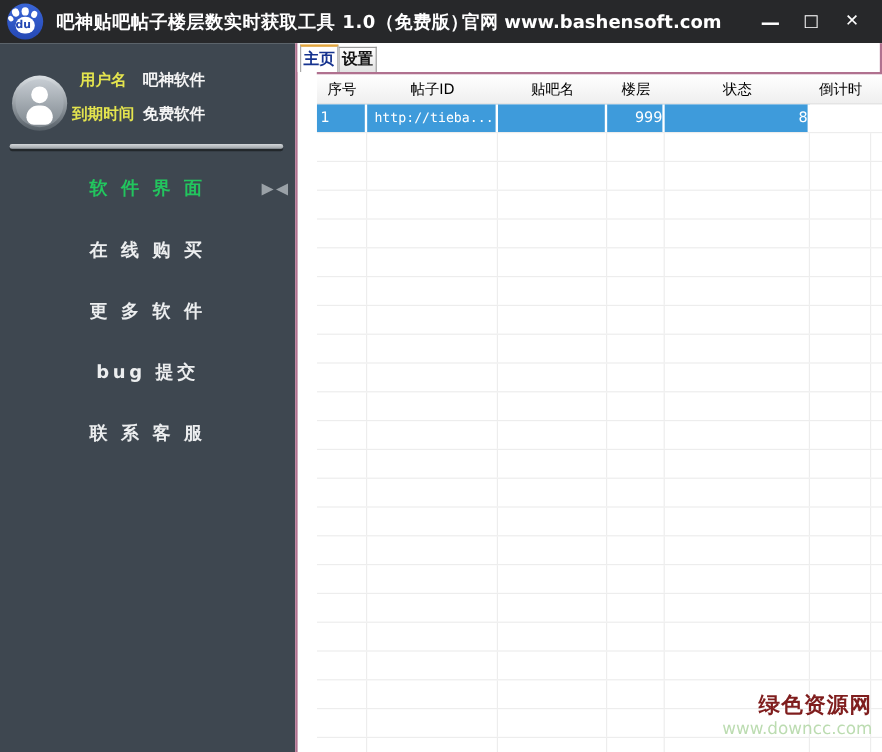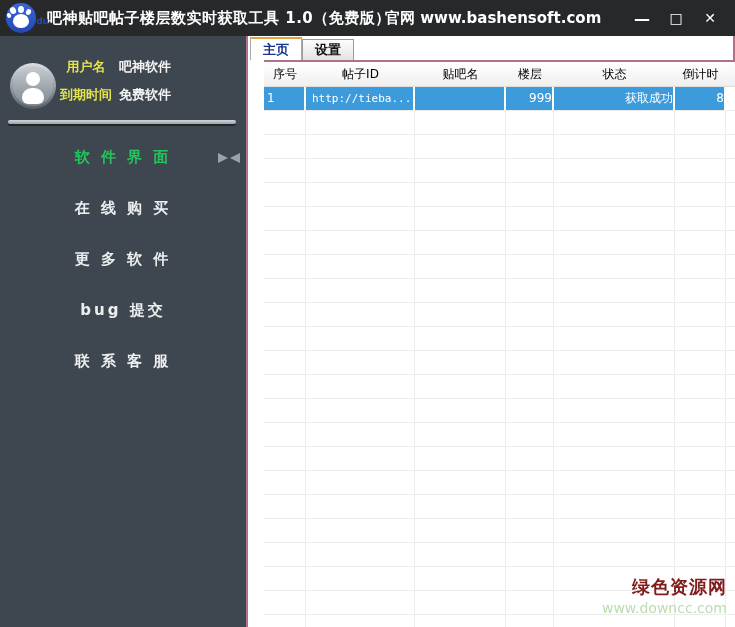--- a/index.html
+++ b/index.html
@@ -10,21 +10,21 @@
   .titlebar { position:absolute; top:0; left:0; width:735px; height:36px; background:#27282a; display:flex; align-items:center; }
   .logo { position:relative; width:30px; height:30px; margin-left:6px; border-radius:50%;
           background:linear-gradient(180deg,#3a66d8,#2548b4); flex:0 0 auto; }
   .paw-pad { position:absolute; left:7px; top:11px; width:16px; height:14px; background:#fff;
              border-radius:50% 50% 46% 46%; }
   .paw-toe { position:absolute; background:#fff; border-radius:50%; }
   .toe1 { width:6px; height:7px; left:4px;  top:4px; transform:rotate(-20deg); }
   .toe2 { width:6px; height:7px; left:12px; top:3px; }
   .toe3 { width:5px; height:6px; left:20px; top:6px; transform:rotate(20deg); }
   .toe4 { width:4px; height:5px; left:1px;  top:10px; transform:rotate(-35deg); }
-  .paw-du { position:absolute; left:7px; top:13px; width:36px; text-align:right;
+  .paw-du { position:absolute; left:7px; top:13px; width:36px; text-align:left;
             font-size:9px; font-weight:bold; color:#2548b4; }
   .app-title { margin-left:11px; color:#fff; font-size:15px; font-weight:bold; letter-spacing:0.5px; }
   .site-label { position:absolute; left:385px; color:#fff; font-size:15px; font-weight:bold; }
   .win-controls { position:absolute; right:8px; top:0; height:36px; display:flex; align-items:center; }
   .win-btn { width:34px; height:30px; display:flex; align-items:center; justify-content:center;
              color:#fff; font-size:14px; font-weight:bold; cursor:default; }
   .win-btn.min { font-size:16px; }
 
   
   .sidebar { position:absolute; left:0; top:36px; width:246px; height:591px; background:#3e4750; }
@@ -46,21 +46,21 @@
                color:#eceeef; font-size:15px; font-weight:bold; letter-spacing:3px; cursor:pointer; }
   .menu-item.active { color:#22c55e; }
   .bowtie { position:absolute; right:5px; top:21px; width:23px; height:10px; display:flex; align-items:center; }
   .tri-r { width:0; height:0; border-left:10px solid #9aa1a7; border-top:5px solid transparent; border-bottom:5px solid transparent; }
   .tri-l { width:0; height:0; border-right:10px solid #9aa1a7; border-top:5px solid transparent; border-bottom:5px solid transparent; margin-left:2px; }
 
   
   .main { position:absolute; left:246px; top:36px; width:489px; height:591px; background:#fff;
           border-left:2px solid #b0718f; border-right:2px solid #b0718f; }
   .tabbar { position:relative; height:24px; background:#fff; display:flex; padding-left:2px; }
-  .tab { height:21px; margin-top:3px; padding:0 12px; line-height:20px; font-size:13px; font-weight:bold;
+  .tab { height:21px; margin-top:3px; padding:0 2px; line-height:20px; font-size:13px; font-weight:bold;
          color:#111; background:linear-gradient(180deg,#fdfdfd,#e3e3e3); border:1px solid #9a9a9a;
          border-bottom:none; cursor:pointer; }
   .tab.active { height:23px; margin-top:1px; line-height:22px; background:#fff; color:#16338f;
                 border:1px solid #aaa; border-top:2px solid #e2a53c; border-bottom:none; z-index:2; }
   .tablewrap { position:absolute; left:16px; top:24px; width:485px; height:567px; border-top:2px solid #b0718f;
                overflow:hidden; background:#fff; }
   .cols { display:grid; grid-template-columns:42px 109px 91px 48px 121px 51px 1fr; }
   .thead { height:25px; background:linear-gradient(180deg,#ffffff,#efefef); border-bottom:1px solid #dedede; }
   .thead .tcell { line-height:24px; text-align:center; font-size:12px; color:#000; }
   .trow { height:24px; border-bottom:1px solid #ededed; }
@@ -155,21 +155,20 @@
         <div class="tcell">楼层</div>
         <div class="tcell">状态</div>
         <div class="tcell">倒计时</div>
         <div class="tcell"></div>
       </div>
       <div class="trow selected cols">
         <div class="tcell c0">1</div>
         <div class="tcell c1">http://tieba....</div>
         <div class="tcell c2"></div>
         <div class="tcell c3">999</div>
-        <div class="tcell c4">获取成功</div>
         <div class="tcell c5">8</div>
         <div class="tcell c6"></div>
       </div>
       <div id="empty-rows">
           <div class="trow trow-empty cols">
             <div class="tcell c0"></div>
             <div class="tcell c1"></div>
             <div class="tcell c2"></div>
             <div class="tcell c3"></div>
             <div class="tcell c4"></div>

